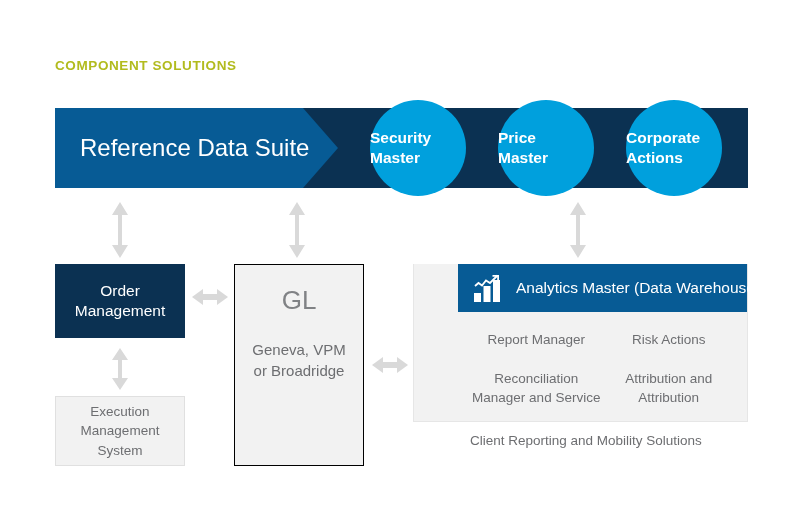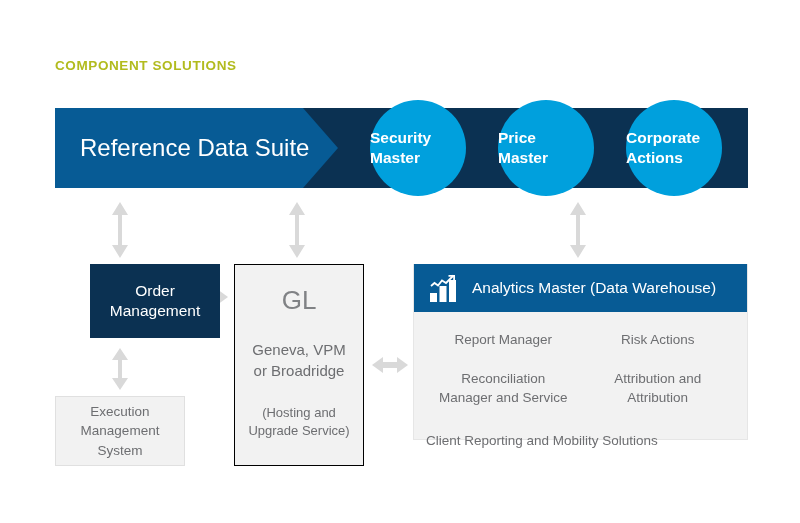--- a/index.html
+++ b/index.html
@@ -105,21 +105,20 @@
     width: 130px;
     height: 74px;
     background: #0b3152;
     color: #ffffff;
     display: flex;
     align-items: center;
     justify-content: center;
     text-align: center;
     font-size: 15.5px;
     line-height: 1.3;
-    margin-left: 35px;
   }
   .box-ems {
     left: 55px;
     top: 396px;
     width: 130px;
     height: 70px;
     background: #f2f2f2;
     border: 1px solid #e0e0e0;
     color: #6d6e71;
     display: flex;
@@ -158,25 +157,26 @@
     line-height: 1.42;
     color: #6d6e71;
   }
 
   
   .panel {
     position: absolute;
     left: 413px;
     top: 264px;
     width: 335px;
-    height: 176px;
+    height: 158px;
     box-sizing: border-box;
     background: #f2f2f2;
     border: 1px solid #e6e6e6;
     border-top: none;
+    padding-left: 44px;
   }
   .panel-header {
     height: 48px;
     background: #075b95;
     display: flex;
     align-items: center;
     padding-left: 16px;
     box-sizing: border-box;
   }
   .panel-header-title {
@@ -283,24 +283,20 @@
       <div>Management</div>
       <div>System</div>
     </div>
   </div>
 
   <div class="box box-gl">
     <div class="gl-title">GL</div>
     <div class="gl-sub">
       <div>Geneva, VPM</div>
       <div>or Broadridge</div>
-    </div>
-    <div class="gl-note">
-      <div>(Hosting and</div>
-      <div>Upgrade Service)</div>
     </div>
   </div>
 
   <div class="panel">
     <div class="panel-header">
       <span>
         <svg class="chart-icon" width="30" height="28" viewBox="0 0 30 28" aria-hidden="true">
           <rect x="0" y="19" width="7" height="9" fill="#ffffff"></rect>
           <rect x="9.5" y="12" width="7" height="16" fill="#ffffff"></rect>
           <rect x="19" y="6" width="7" height="22" fill="#ffffff"></rect>

